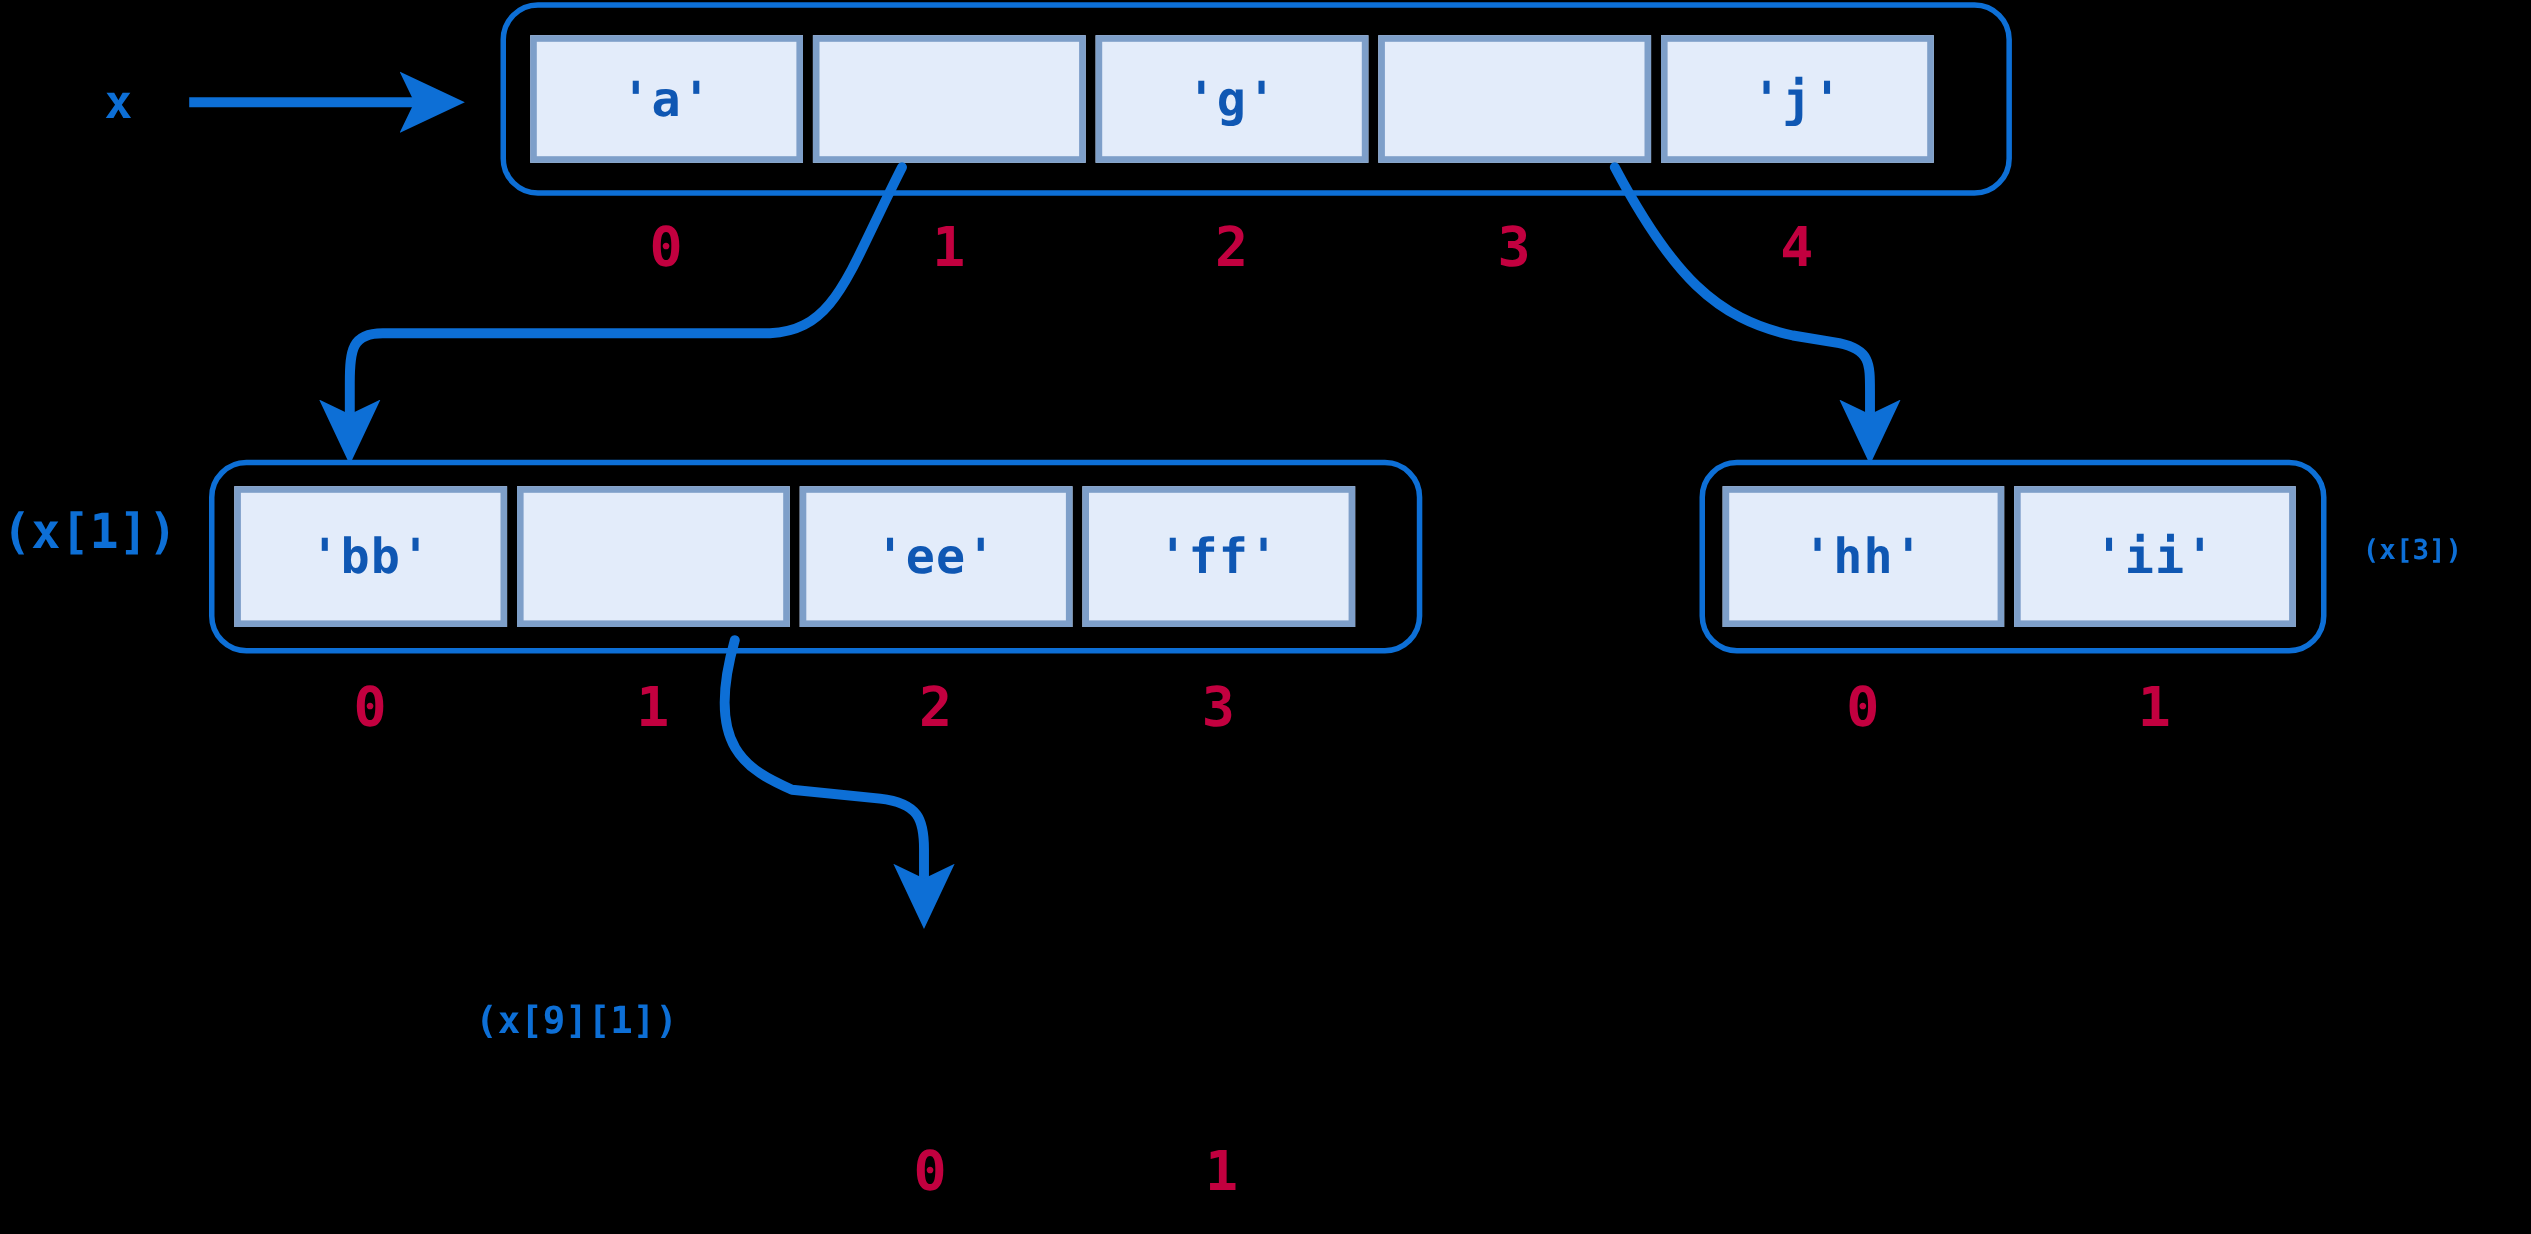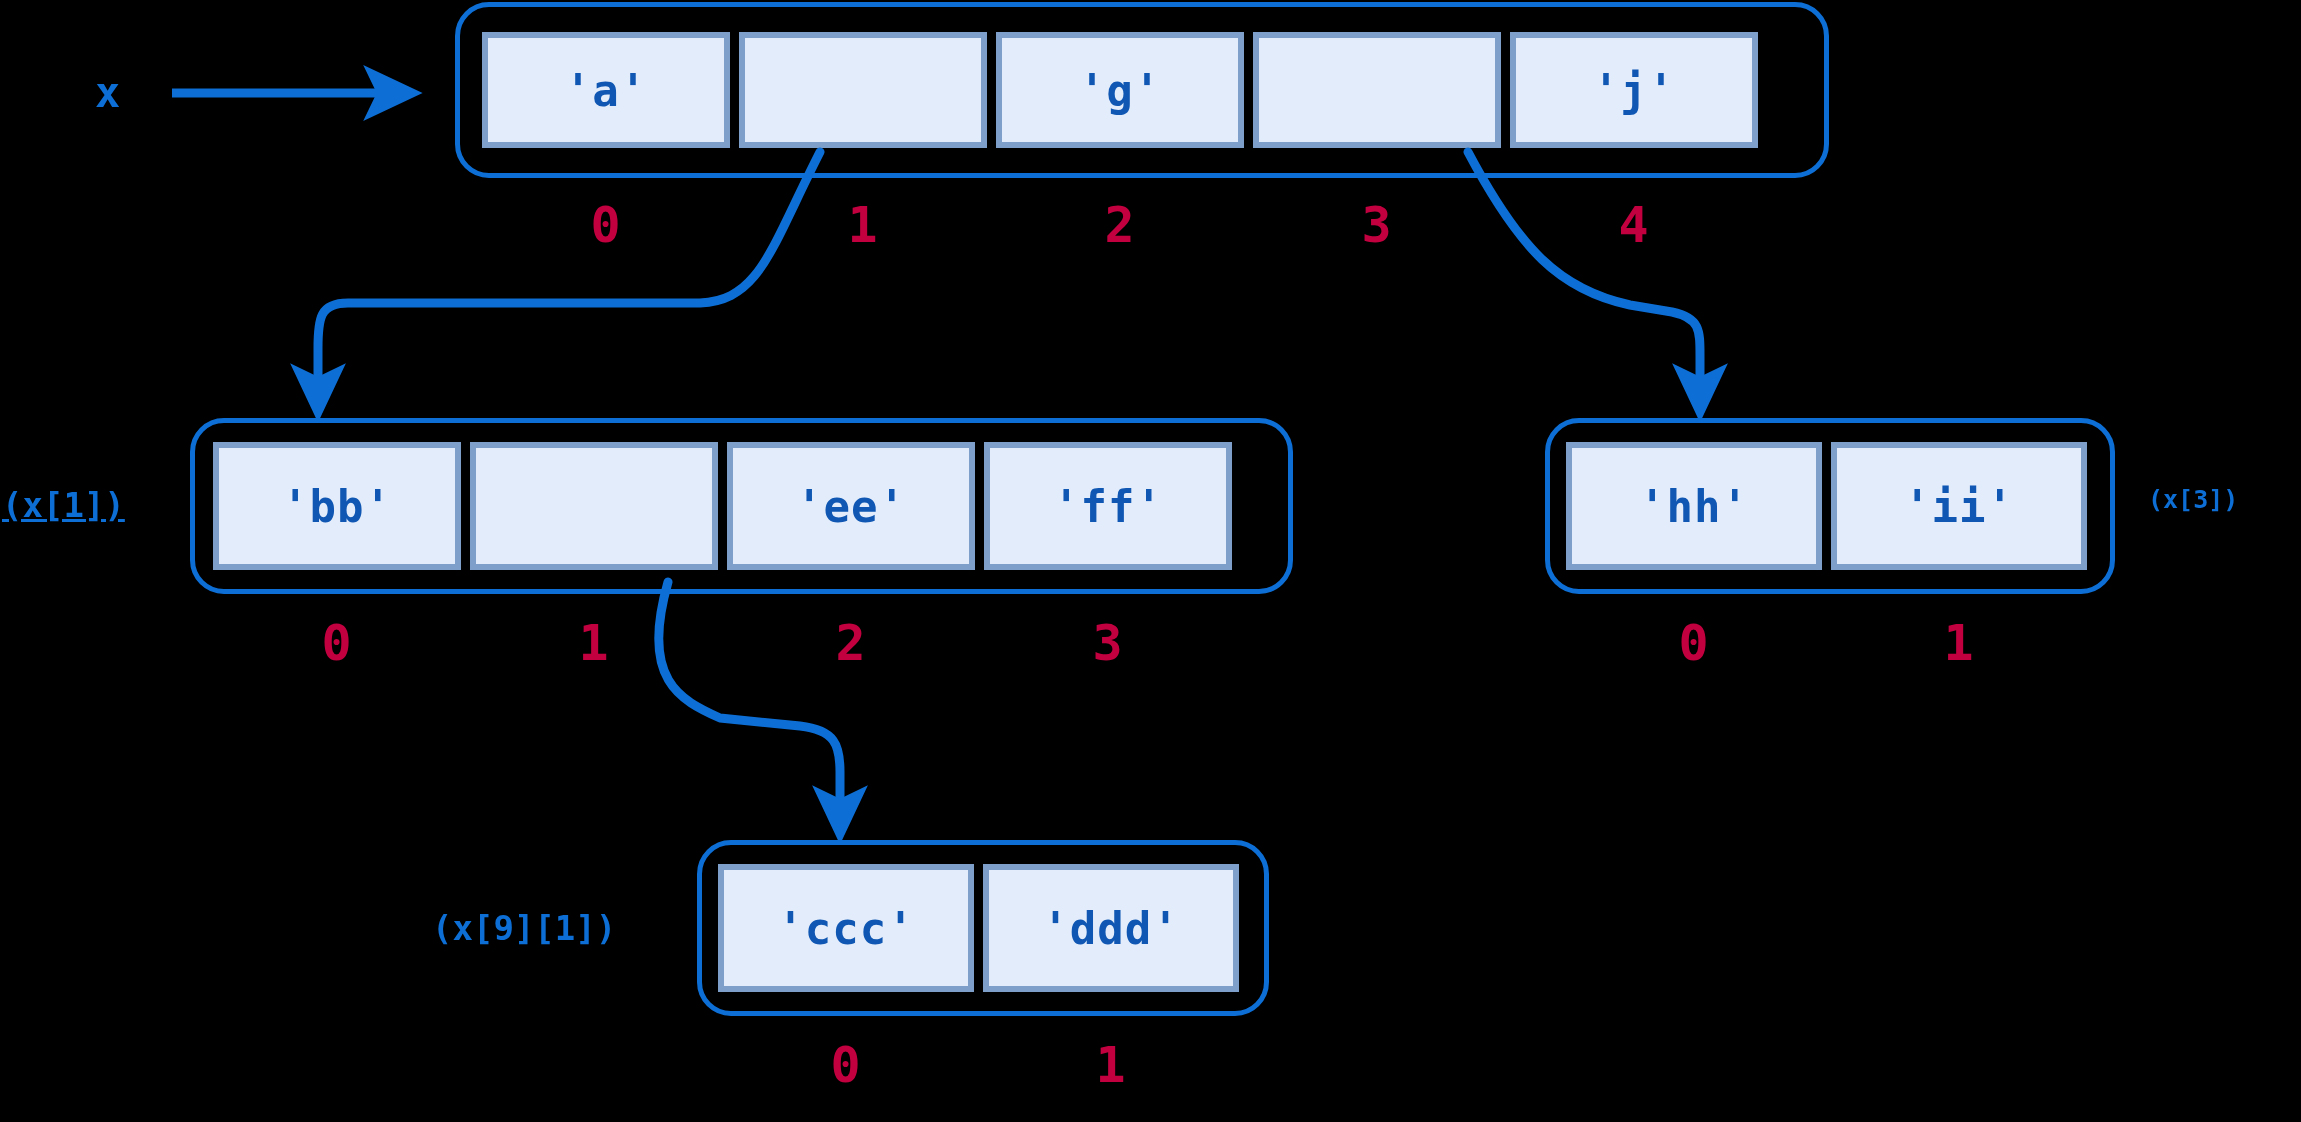--- a/index.html
+++ b/index.html
@@ -115,21 +115,21 @@
 
   
   #list-bottom      { left: 697px;  top: 840px; width: 572px; height: 176px; }
   #list-bottom .cell{ width: 256px; height: 128px; font-size: 44px; margin-right: 9px; }
   #list-bottom .cell:first-child { margin-left: 16px; }
   #idx-bottom       { left: 697px;  top: 1040px; width: 572px; }
   #idx-bottom .index-num { width: 265px; font-size: 50px; }
   #idx-bottom .index-num:first-child { margin-left: 16px; }
 
   
-  #annot-x1    { left: 2px;    top: 485px;  font-size: 34px; text-decoration: underline; }
+  #annot-x1    { left: 2px;    top: 458px;  font-size: 44px; }
   #annot-x3    { left: 2148px; top: 485px;  font-size: 25px; }
   #annot-x11   { left: 432px;  top: 908px;  font-size: 34px; }
   #var-x       { left: 95px;   top: 68px;   font-size: 42px; }
 </style>
 </head>
 <body>
 
 <div id="stage">
 
   <div class="varname" id="var-x">x</div>
@@ -189,22 +189,18 @@
   <div class="list-box" id="list-right">
     <div class="cell">'hh'</div>
     <div class="cell">'ii'</div>
   </div>
   <div class="index-row" id="idx-right">
     <div class="index-num">0</div>
     <div class="index-num">1</div>
   </div>
 
   <div class="annot" id="annot-x11">(x[9][1])</div>
-  <div class="list-box" id="list-bottom">
-    <div class="cell">'ccc'</div>
-    <div class="cell">'ddd'</div>
-  </div>
   <div class="index-row" id="idx-bottom">
     <div class="index-num">0</div>
     <div class="index-num">1</div>
   </div>
 
 </div>
 
 </body></html>

